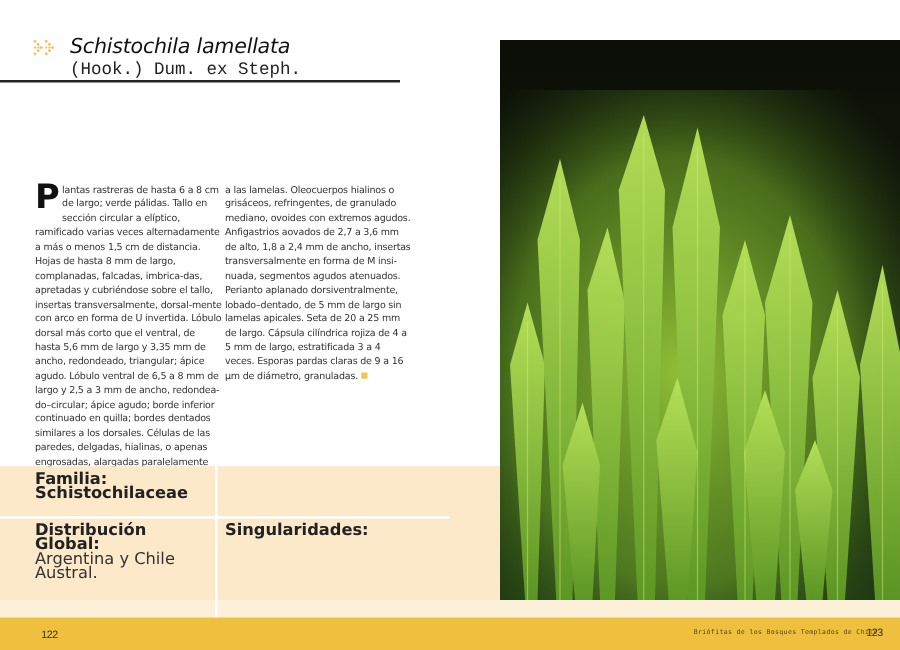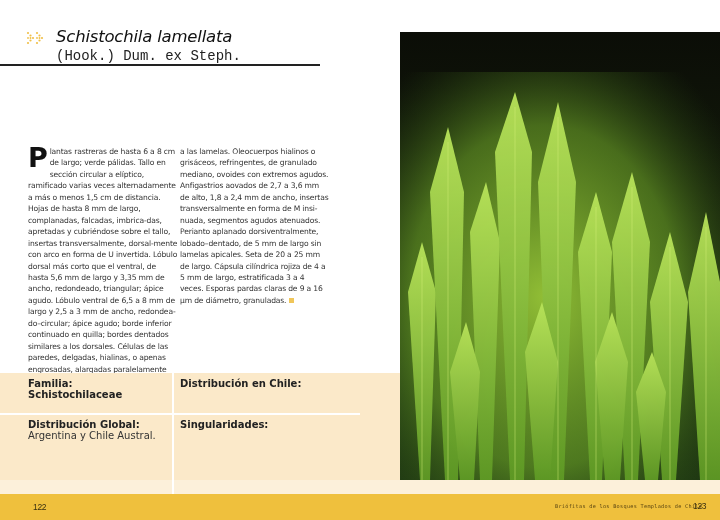--- a/index.html
+++ b/index.html
@@ -42,21 +42,21 @@
     display: inline-block; width: 5px; height: 5px; background: #f0c65a;
     margin-left: 3px; vertical-align: middle;
   }
   .info-panel {
     position: absolute; left: 0; top: 373px; width: 400px; height: 107px;
     background: #fbe9c9;
   }
   .strip { position: absolute; left: 0; top: 480px; width: 720px; height: 14px; background: #fcf0da; }
   .v-divider { position: absolute; left: 172px; top: 373px; width: 2px; height: 121px; background: #ffffff; }
   .h-divider { position: absolute; left: 0; top: 413px; width: 360px; height: 2px; background: #ffffff; }
-  .cell { position: absolute; font-size: 10px; line-height: 11.3px; color: #333; }
+  .cell { position: absolute; font-size: 13px; line-height: 11.3px; color: #333; }
   .cell .label { font-weight: bold; color: #222; display: block; }
   .cell .value { display: block; }
   .c-familia { left: 28px; top: 378px; width: 140px; }
   .c-dchile { left: 180px; top: 378px; width: 170px; }
   .c-dglobal { left: 28px; top: 419px; width: 140px; }
   .c-sing { left: 180px; top: 419px; width: 170px; }
   .photo {
     position: absolute; left: 400px; top: 32px; width: 320px; height: 448px; overflow: hidden;
     background: #0c1208;
   }
@@ -112,21 +112,20 @@
 
 <div class="info-panel"></div>
 <div class="strip"></div>
 <div class="v-divider"></div>
 <div class="h-divider"></div>
 
 <div class="cell c-familia">
   <span class="label">Familia: Schistochilaceae</span>
 </div>
 <div class="cell c-dchile">
-  <span class="label">Distribución en Chile:</span>
 </div>
 <div class="cell c-dglobal">
   <span class="label">Distribución Global:</span>
   <span class="value">Argentina y Chile Austral.</span>
 </div>
 <div class="cell c-sing">
   <span class="label">Singularidades:</span>
 </div>
 
 <div class="photo">

